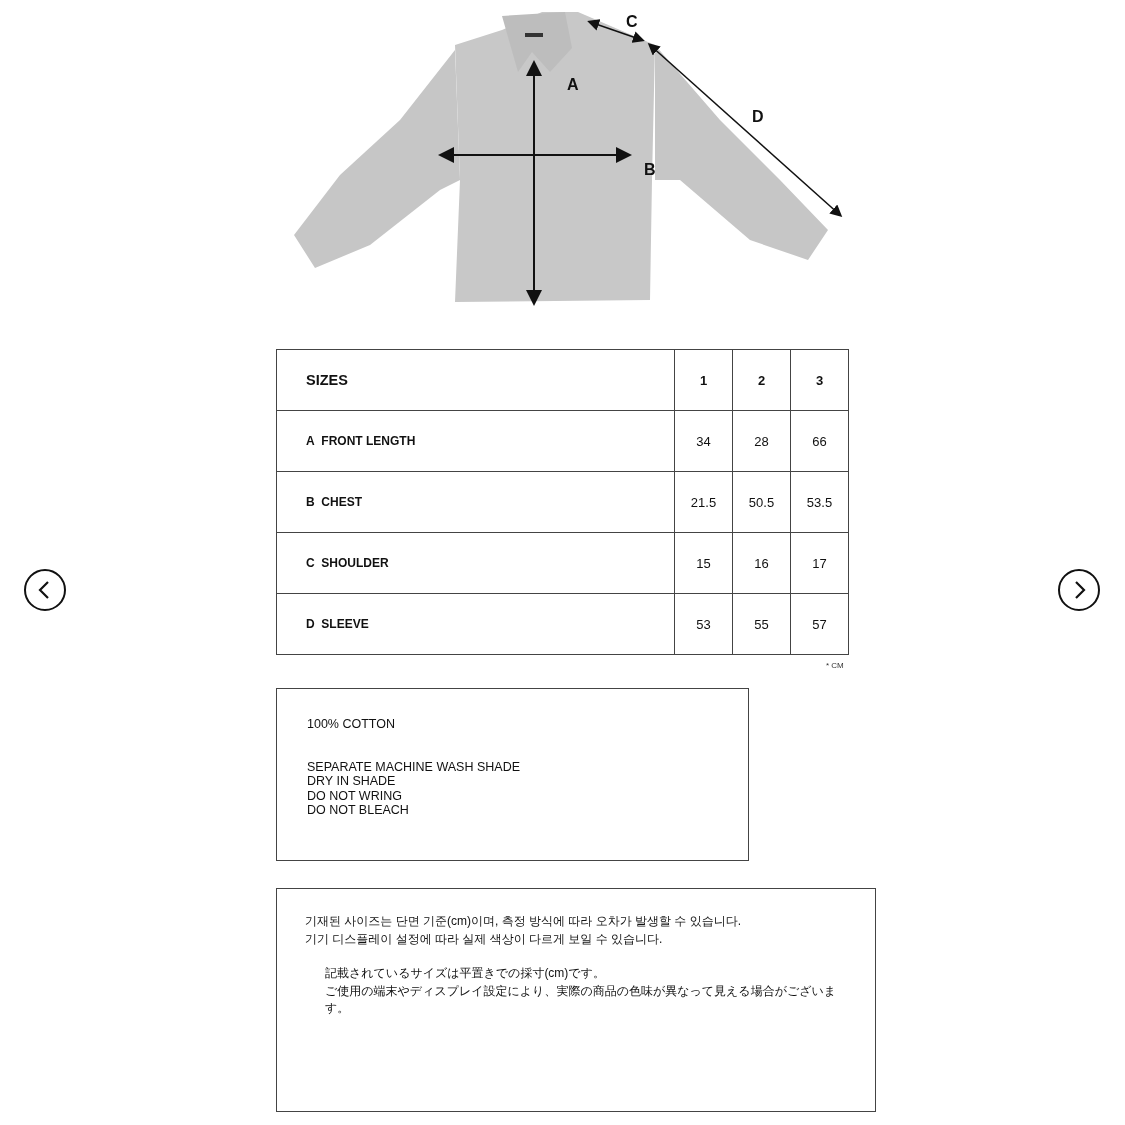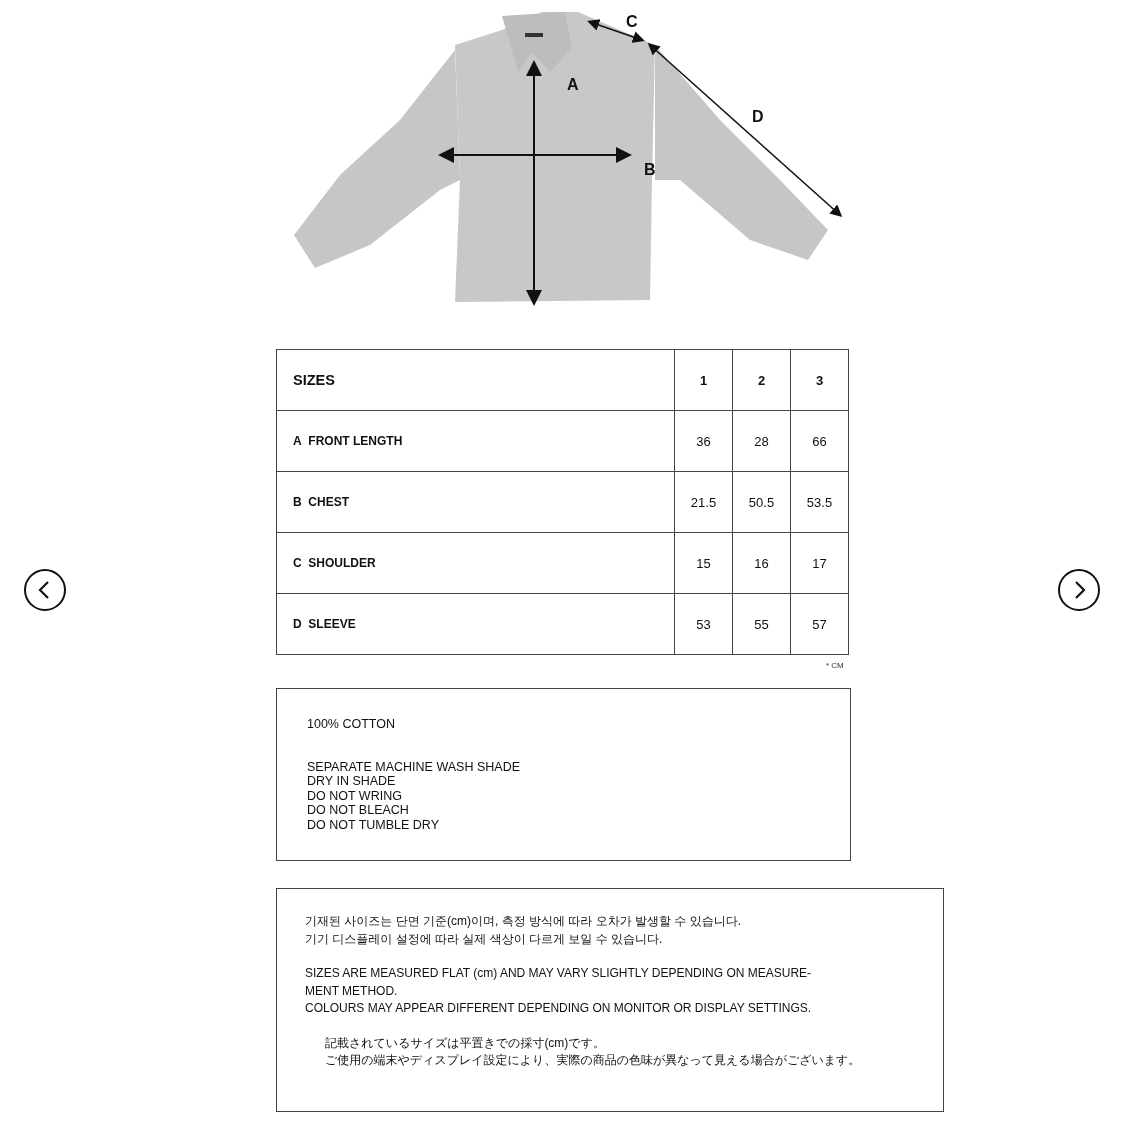--- a/index.html
+++ b/index.html
@@ -5,30 +5,30 @@
   html, body { margin:0; padding:0; background:#fff; }
   body { width:1125px; height:1125px; position:relative; overflow:hidden; font-family:"Liberation Sans", sans-serif; color:#111; }
   .garment { position:absolute; left:280px; top:0; width:580px; height:310px; }
   .nav-btn { position:absolute; width:42px; height:42px; border:2.5px solid #111; border-radius:50%; box-sizing:border-box; background:#fff; cursor:pointer; display:flex; align-items:center; justify-content:center; }
   .nav-btn svg { width:22px; height:22px; }
   .nav-prev { left:24px; top:569px; }
   .nav-next { left:1058px; top:569px; }
 
   table.sizes { position:absolute; left:276px; top:349px; width:573px; border-collapse:collapse; }
   table.sizes td { border:1.5px solid #444; height:60px; padding:0; font-size:13px; }
-  table.sizes td.label { padding-left:16px; font-weight:bold; font-size:12px; }
+  table.sizes td.label { padding-left:29px; font-weight:bold; font-size:12px; }
   table.sizes tr.head td.label { font-size:14.5px; }
   table.sizes td.num { width:57px; text-align:center; }
   table.sizes tr.head td.num { font-weight:bold; }
   .unit-note { position:absolute; left:826px; top:661px; font-size:8px; color:#333; }
 
   .box { position:absolute; border:1.5px solid #444; box-sizing:border-box; }
-  .care-box { left:276px; top:688px; width:575px; height:173px; padding:28px 30px; font-size:12.5px; line-height:14.5px; }
+  .care-box { left:276px; top:688px; width:473px; height:173px; padding:28px 30px; font-size:12.5px; line-height:14.5px; }
   .care-box .fabric { margin-bottom:28px; }
-  .notice-box { left:276px; top:888px; width:668px; height:224px; padding:24px 28px; font-size:12px; line-height:17.5px; }
+  .notice-box { left:276px; top:888px; width:600px; height:224px; padding:24px 28px; font-size:12px; line-height:17.5px; }
   .notice-box .para { margin-bottom:17px; }
   .notice-box .para:last-child { margin-bottom:0;margin-left:20px; }
   .line { display:block; }
 </style>
 </head>
 <body>
 
 <svg class="garment" viewBox="0 0 580 310">
   <defs>
     <marker id="arr" markerWidth="8" markerHeight="8" refX="6" refY="4" orient="auto-start-reverse">
@@ -74,21 +74,21 @@
 <table class="sizes">
   <tbody>
       <tr class="head">
     <td class="label">SIZES</td>
     <td class="num">1</td>
     <td class="num">2</td>
     <td class="num">3</td>
   </tr>
   <tr>
     <td class="label"><span>A</span>&nbsp; <span>FRONT LENGTH</span></td>
-    <td class="num">36</td>
+    <td class="num">34</td>
     <td class="num">28</td>
     <td class="num">66</td>
   </tr>
   <tr>
     <td class="label"><span>B</span>&nbsp; <span>CHEST</span></td>
     <td class="num">21.5</td>
     <td class="num">50.5</td>
     <td class="num">53.5</td>
   </tr>
   <tr>
@@ -106,30 +106,24 @@
 </tbody>
   </table>
 <div class="unit-note">* CM</div>
 
 <div class="box care-box">
   <div class="fabric">100%  COTTON</div>
   <span class="line">SEPARATE MACHINE WASH SHADE</span>
   <span class="line">DRY IN SHADE</span>
   <span class="line">DO NOT WRING</span>
   <span class="line">DO NOT BLEACH</span>
-  <span class="line">DO NOT TUMBLE DRY</span>
 </div>
 
 <div class="box notice-box">
   <div class="para">
     <span class="line">기재된 사이즈는 단면 기준(cm)이며, 측정 방식에 따라 오차가 발생할 수 있습니다.</span>
     <span class="line">기기 디스플레이 설정에 따라 실제 색상이 다르게 보일 수 있습니다.</span>
   </div>
   <div class="para">
-    <span class="line">SIZES ARE MEASURED FLAT (cm) AND MAY VARY SLIGHTLY DEPENDING ON MEASURE-</span>
-    <span class="line">MENT METHOD.</span>
-    <span class="line">COLOURS MAY APPEAR DIFFERENT DEPENDING ON MONITOR OR DISPLAY SETTINGS.</span>
-  </div>
-  <div class="para">
     <span class="line">記載されているサイズは平置きでの採寸(cm)です。</span>
     <span class="line">ご使用の端末やディスプレイ設定により、実際の商品の色味が異なって見える場合がございます。</span>
   </div>
 </div>
 
 </body></html>

